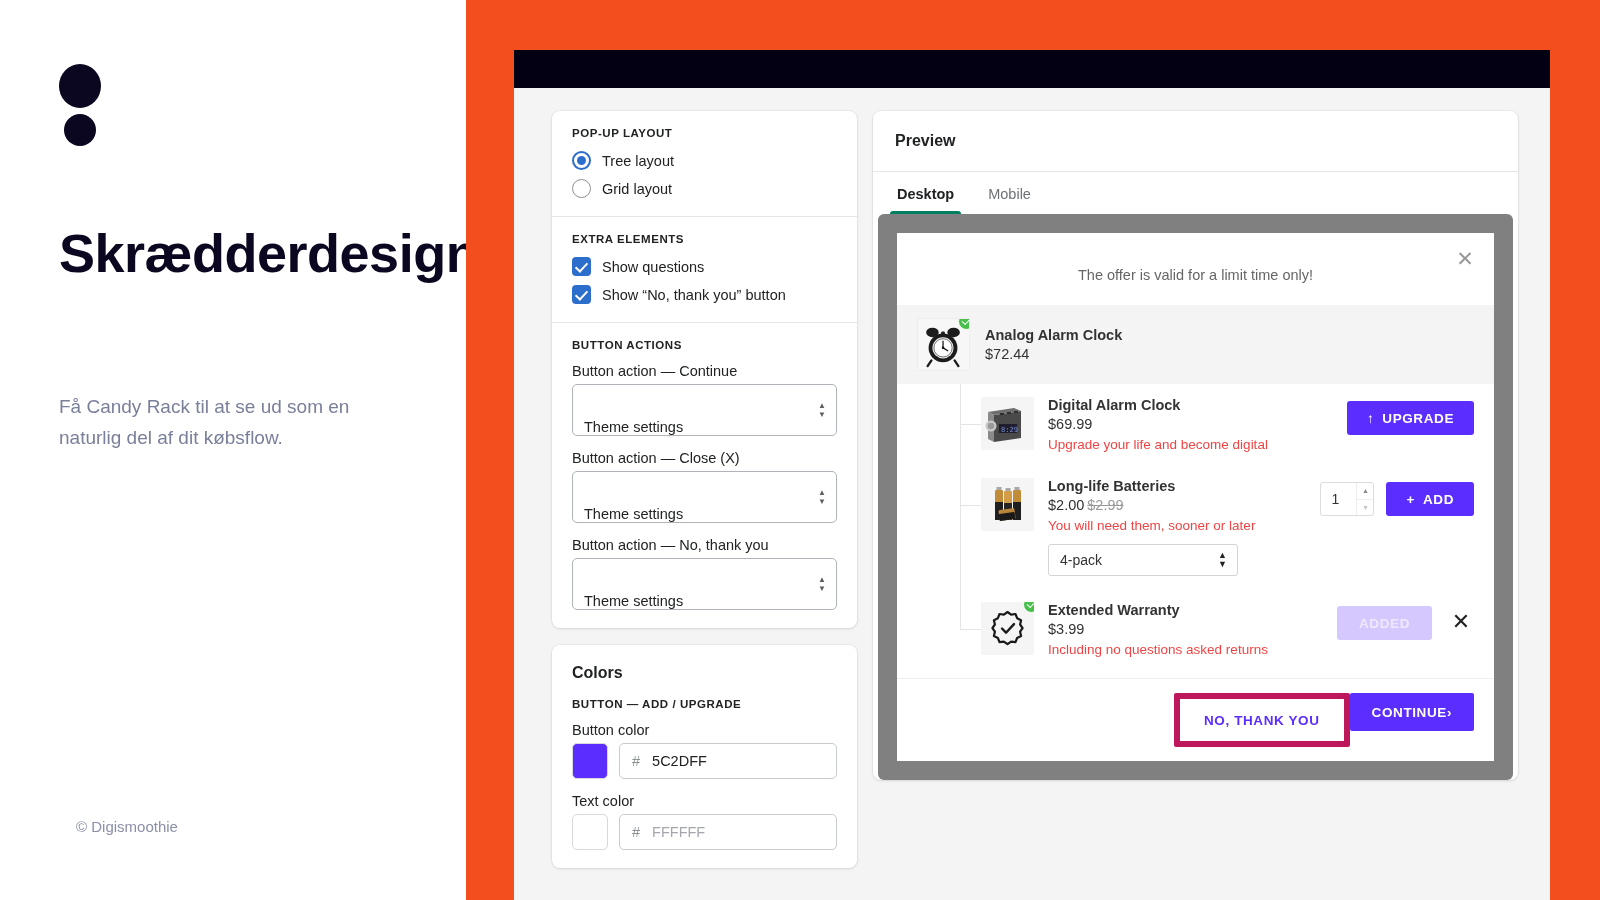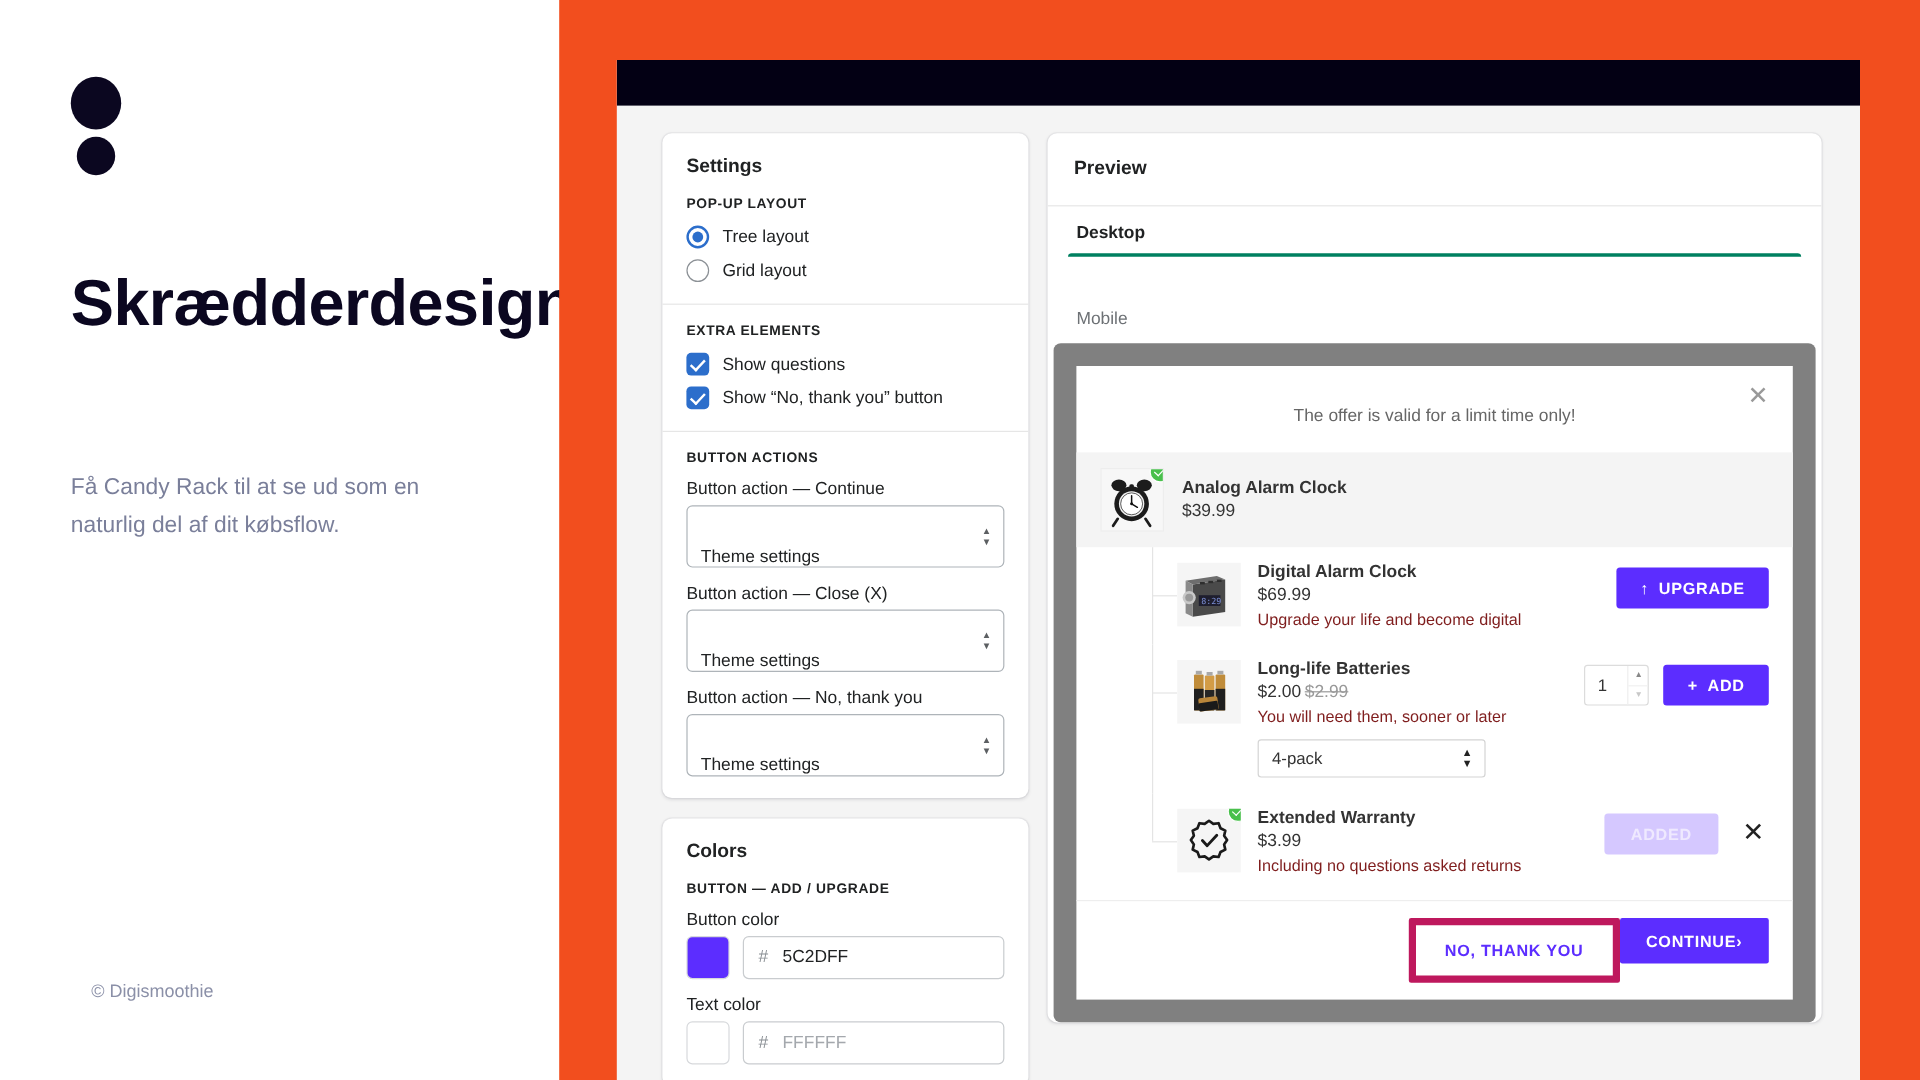--- a/index.html
+++ b/index.html
@@ -152,21 +152,21 @@
   .preview-col { flex: 1; min-width: 0; }
   .preview-card {
     background: #ffffff; border-radius: 8px;
     box-shadow: 0 0 0 1px rgba(20,20,40,0.04), 0 1px 3px rgba(20,20,40,0.10);
     overflow: hidden;
   }
   .preview-header {
     padding: 21px 22px; font-size: 16px; font-weight: 600; color: #202223;
     border-bottom: 1px solid #e6e6e6;
   }
-  .preview-tabs { display: flex; padding: 0 22px; gap: 30px; flex-direction: column; }
+  .preview-tabs { display: flex; padding: 0 22px; gap: 30px; }
   .tab {
     padding: 14px 2px 12px 2px;
     font-size: 14.5px; color: #6d7175;
     position: relative;
   }
   .tab.active { color: #202223; font-weight: 600; }
   .tab.active::after {
     content: ""; position: absolute; left: -5px; right: -5px; bottom: 0;
     height: 3px; background: #008060; border-radius: 3px 3px 0 0;
   }
@@ -212,21 +212,21 @@
     display: flex; align-items: center; justify-content: center;
   }
   .badge-check::after {
     content: ""; width: 4px; height: 8px;
     border: solid #fff; border-width: 0 1.8px 1.8px 0;
     transform: rotate(43deg) translate(-1px,-1px);
   }
   .item-name { font-size: 14.5px; font-weight: 700; color: #333333; }
   .item-price { font-size: 14.5px; color: #333333; margin-top: 3px; }
   .item-price .old { color: #999999; text-decoration: line-through; margin-left: 3px; }
-  .item-desc { font-size: 13.5px; color: #7f1d1d; margin-top: 5px; }
+  .item-desc { font-size: 13.5px; color: #ef4444; margin-top: 5px; }
 
   .children { position: relative; padding: 0 0 8px 0; }
   .child {
     position: relative;
     display: flex; align-items: flex-start; gap: 14px;
     padding: 13px 20px 13px 84px;
   }
   .child .tree-v {
     position: absolute; left: 63px; top: 0; bottom: 0;
     width: 1px; background: #e4e4e4;
@@ -331,21 +331,20 @@
   <div class="orange-bg"></div>
 
   <div class="app-window">
     <div class="app-topbar"></div>
 
     <div class="app-body">
 
       <div class="settings-col">
 
         <div class="card">
-          <div class="card-title">Settings</div>
 
           <div class="section">
             <div class="section-label">POP-UP LAYOUT</div>
             <div class="choice-row">
               <div class="radio checked"></div>
               <div class="choice-label">Tree layout</div>
             </div>
             <div class="choice-row">
               <div class="radio"></div>
               <div class="choice-label">Grid layout</div>
@@ -448,21 +447,21 @@
                     <circle cx="26" cy="30" r="1.3" fill="#111"></circle>
                     <ellipse cx="15" cy="14" rx="6.5" ry="5" fill="#1c1c1c"></ellipse>
                     <ellipse cx="37" cy="14" rx="6.5" ry="5" fill="#1c1c1c"></ellipse>
                     <rect x="24" y="13" width="4" height="5" rx="1.5" fill="#1c1c1c"></rect>
                     <path d="M14 43 L10 49 M38 43 L42 49" stroke="#1c1c1c" stroke-width="2.4" stroke-linecap="round"></path>
                   </svg>
                   <div class="badge-check"></div>
                 </div>
                 <div>
                   <div class="item-name">Analog Alarm Clock</div>
-                  <div class="item-price">$39.99</div>
+                  <div class="item-price">$72.44</div>
                 </div>
               </div>
 
               <div class="children">
 
                 <div class="child">
                   <div class="tree-v"></div>
                   <div class="tree-h"></div>
                   <div class="thumb plain">
                     <svg class="art" viewBox="0 0 53 53">

